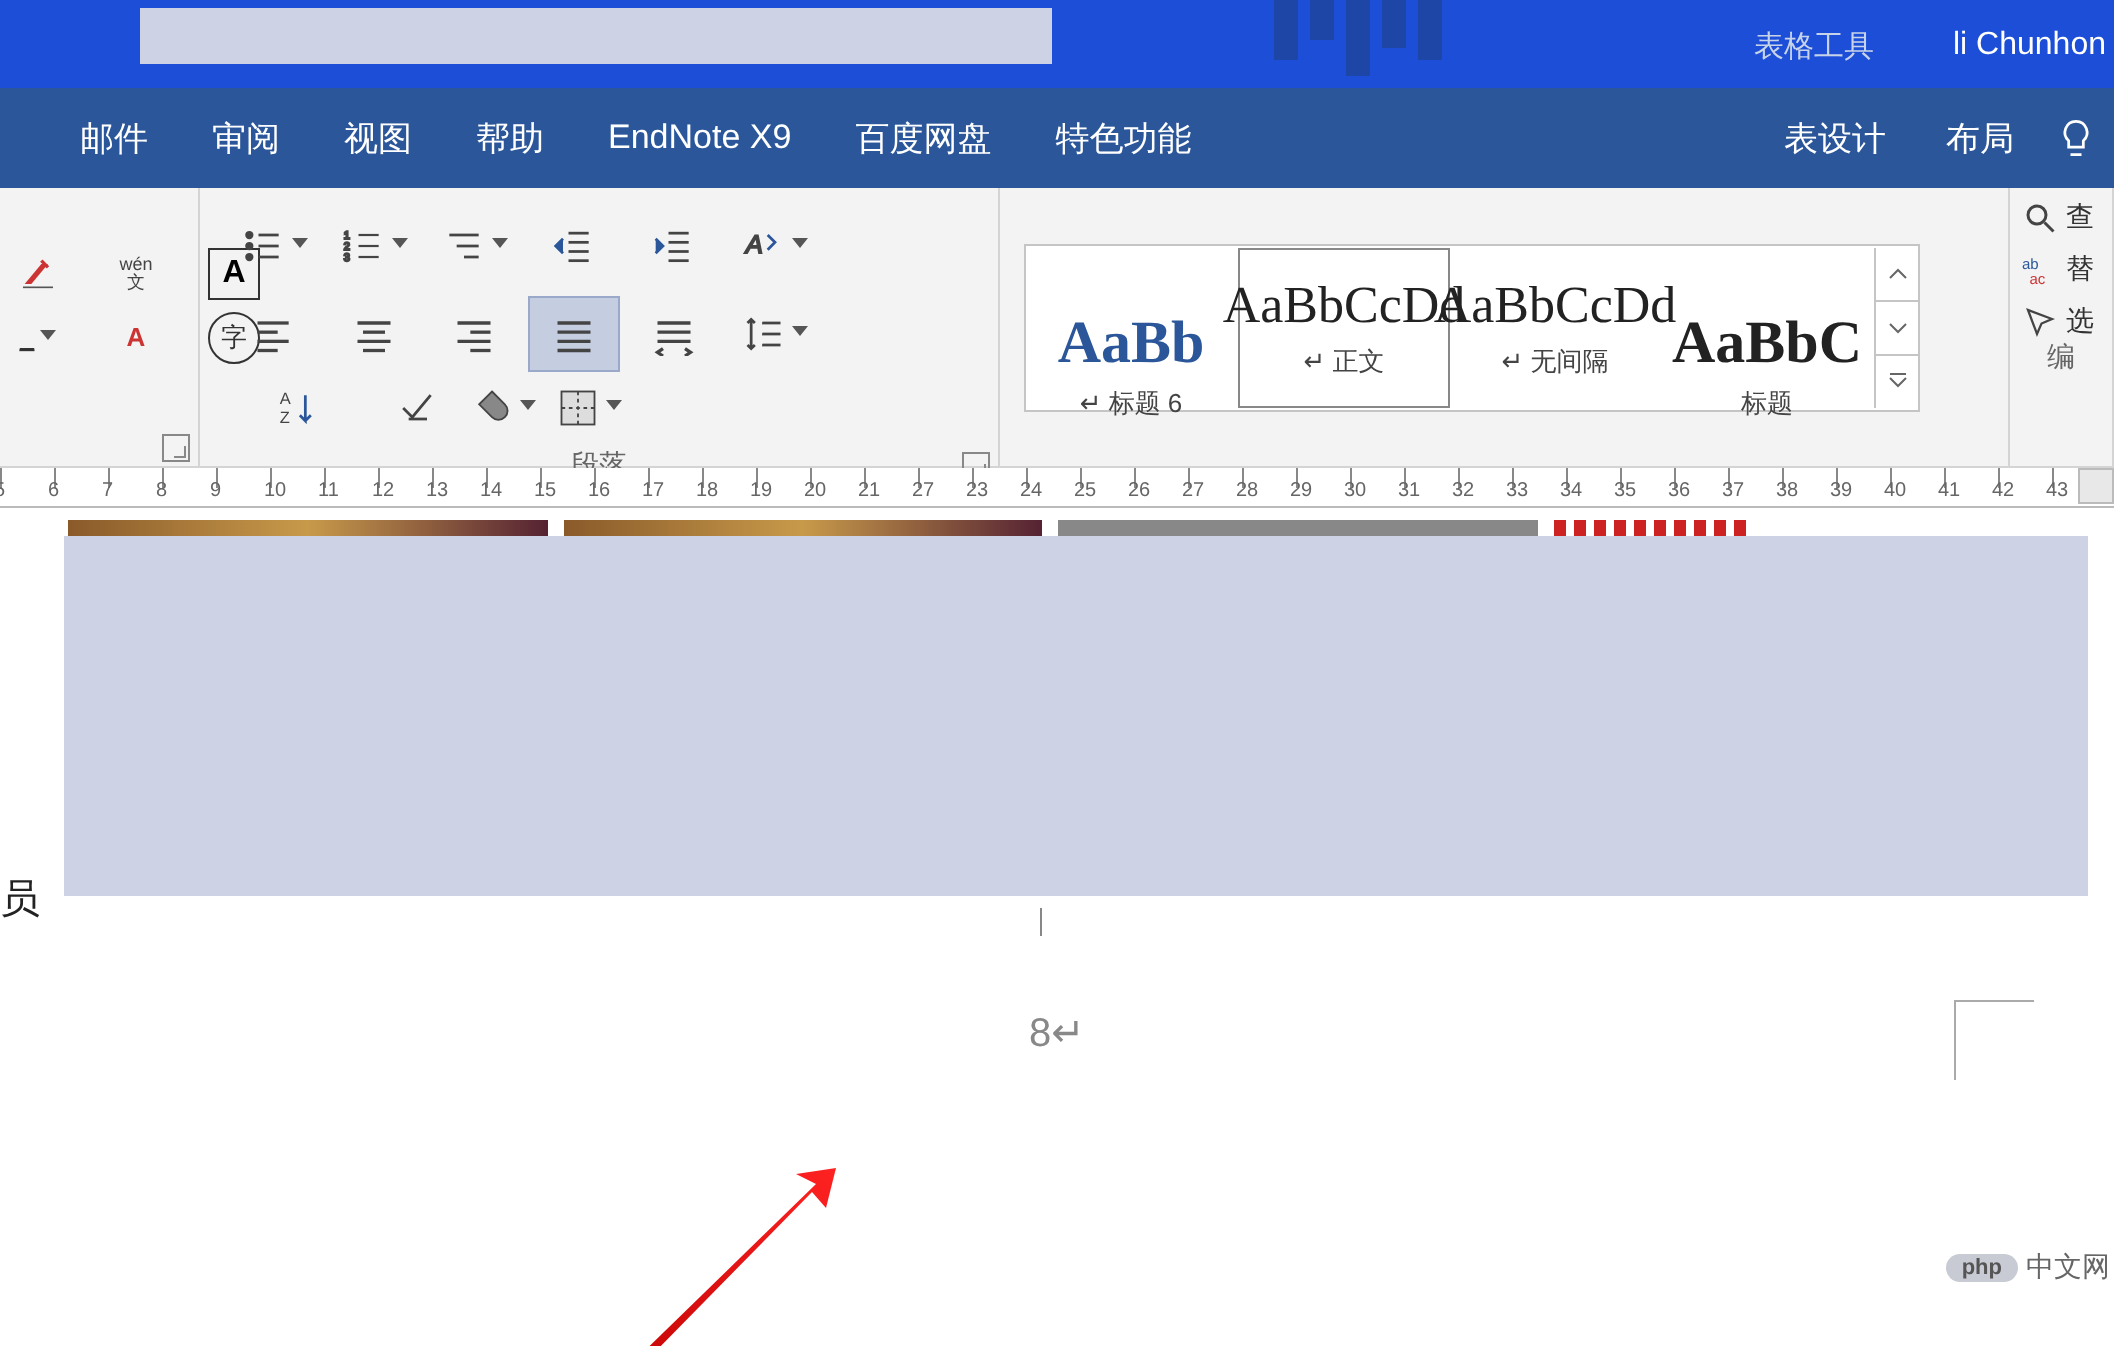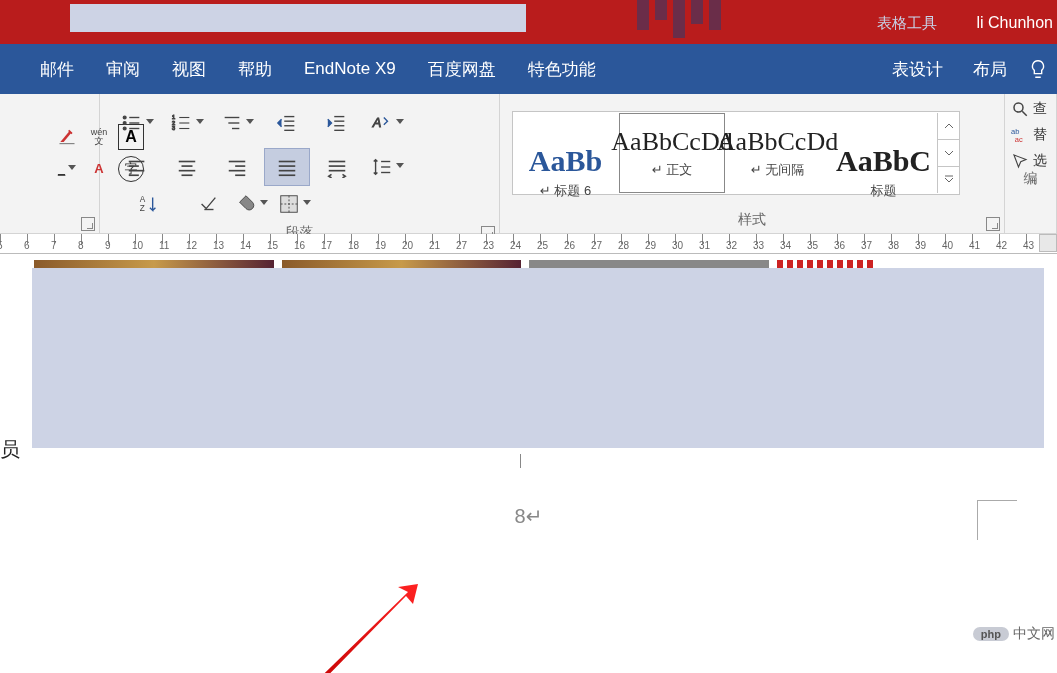--- a/index.html
+++ b/index.html
@@ -1,18 +1,18 @@
 <!DOCTYPE html>
 <html><head>
 <meta charset="utf-8">
 <style>
   * { box-sizing: border-box; margin: 0; padding: 0; }
   body { font-family: "Microsoft YaHei", "Segoe UI", sans-serif; background: #fff; width: 1057px; height: 673px; overflow: hidden; position: relative; }
   
-  .title-bar { height: 44px; background: #b91c1c; display: flex; align-items: center; color: #fff; position: relative; overflow: hidden; }
+  .title-bar { height: 44px; background: #1d4ed8; display: flex; align-items: center; color: #fff; position: relative; overflow: hidden; }
   .title-blank { position:absolute; left:70px; top:4px; width:456px; height:28px; background:#cdd3e5; }
   .title-deco { position:absolute; right:200px; top:0; width:220px; height:44px; display:flex; gap:6px; align-items:flex-start; opacity:.5;}
   .title-deco div{ width:12px; height:30px; background:#1e3f76; }
   .title-deco div:nth-child(2){height:20px}
   .title-deco div:nth-child(3){height:38px}
   .title-deco div:nth-child(4){height:24px}
   .title-tools { position:absolute; right:120px; top:14px; font-size:15px; color:#c7d3e8;}
   .title-user { position:absolute; right:4px; top:14px; font-size:16px; color:#fff;}
   
   .tabs-bar { height: 50px; background: #2b579a; display: flex; align-items:center; color:#fff; font-size:17px; padding-left:30px; gap:12px;}
@@ -27,21 +27,21 @@
   .rgroup-label { height:22px; font-size:14px; color:#666; text-align:center; position:relative;}
   .launcher { position:absolute; right:4px; bottom:2px; width:14px; height:14px; border:1px solid #888; }
   .launcher::after{content:""; position:absolute; right:1px; bottom:1px; width:5px; height:5px; border-right:1px solid #888; border-bottom:1px solid #888;}
   
   .btn { background:transparent; border:1px solid transparent; padding:2px; cursor:pointer; display:inline-flex; align-items:center; justify-content:center;}
   .drop-caret{ width:8px; height:8px; margin-left:3px; }
   .drop-caret::before{content:"";display:block;border-left:4px solid transparent;border-right:4px solid transparent;border-top:5px solid #555;}
   
   .font-group { width:100px; }
   .font-col { display:flex; flex-direction:column; gap:6px; align-items:center;}
-  .font-row { display:flex; gap:6px;margin-left:48px;}
+  .font-row { display:flex; gap:23px;}
   .icon-box { width:26px; height:26px; border:1px solid transparent; display:flex; align-items:center; justify-content:center; font-size:13px; color:#333;}
   .A-box { border:1.5px solid #333; width:26px; height:26px; font-size:16px; font-weight:600;}
   .wen-icon { font-size:9px; line-height:9px; text-align:center; color:#444;}
   .clear-fmt { position:relative;}
   .clear-fmt svg{width:20px;height:20px;}
   
   .para-group { width:400px; }
   .para-grid { display:grid; grid-template-columns:repeat(6, 46px); grid-template-rows: 38px 38px; gap:6px 4px; padding:4px 8px;}
   .para-btn { display:flex; align-items:center; justify-content:center;}
   .para-btn svg{width:22px;height:22px;}
@@ -331,24 +331,20 @@
             </div>
           <div>
               <svg width="10" height="10" viewBox="0 0 10 10">
                 <path d="M1 3l4 4 4-4" stroke="#666" fill="none"></path>
                 <line x1="1" y1="1" x2="9" y2="1" stroke="#666"></line>
               </svg>
             </div>
         </div>
       </div>
     </div>
-    <div class="rgroup-label">
-      <span>样式</span>
-      <span class="launcher"></span>
-    </div>
   </div>
 
   <div class="rgroup edit-group">
     <div class="edit-col">
       <div class="edit-item">
         <svg viewBox="0 0 24 24" fill="none" stroke="#444" stroke-width="2">
             <circle cx="10" cy="10" r="6"></circle>
             <line x1="15" y1="15" x2="21" y2="21"></line>
           </svg>
         <span>查</span>

